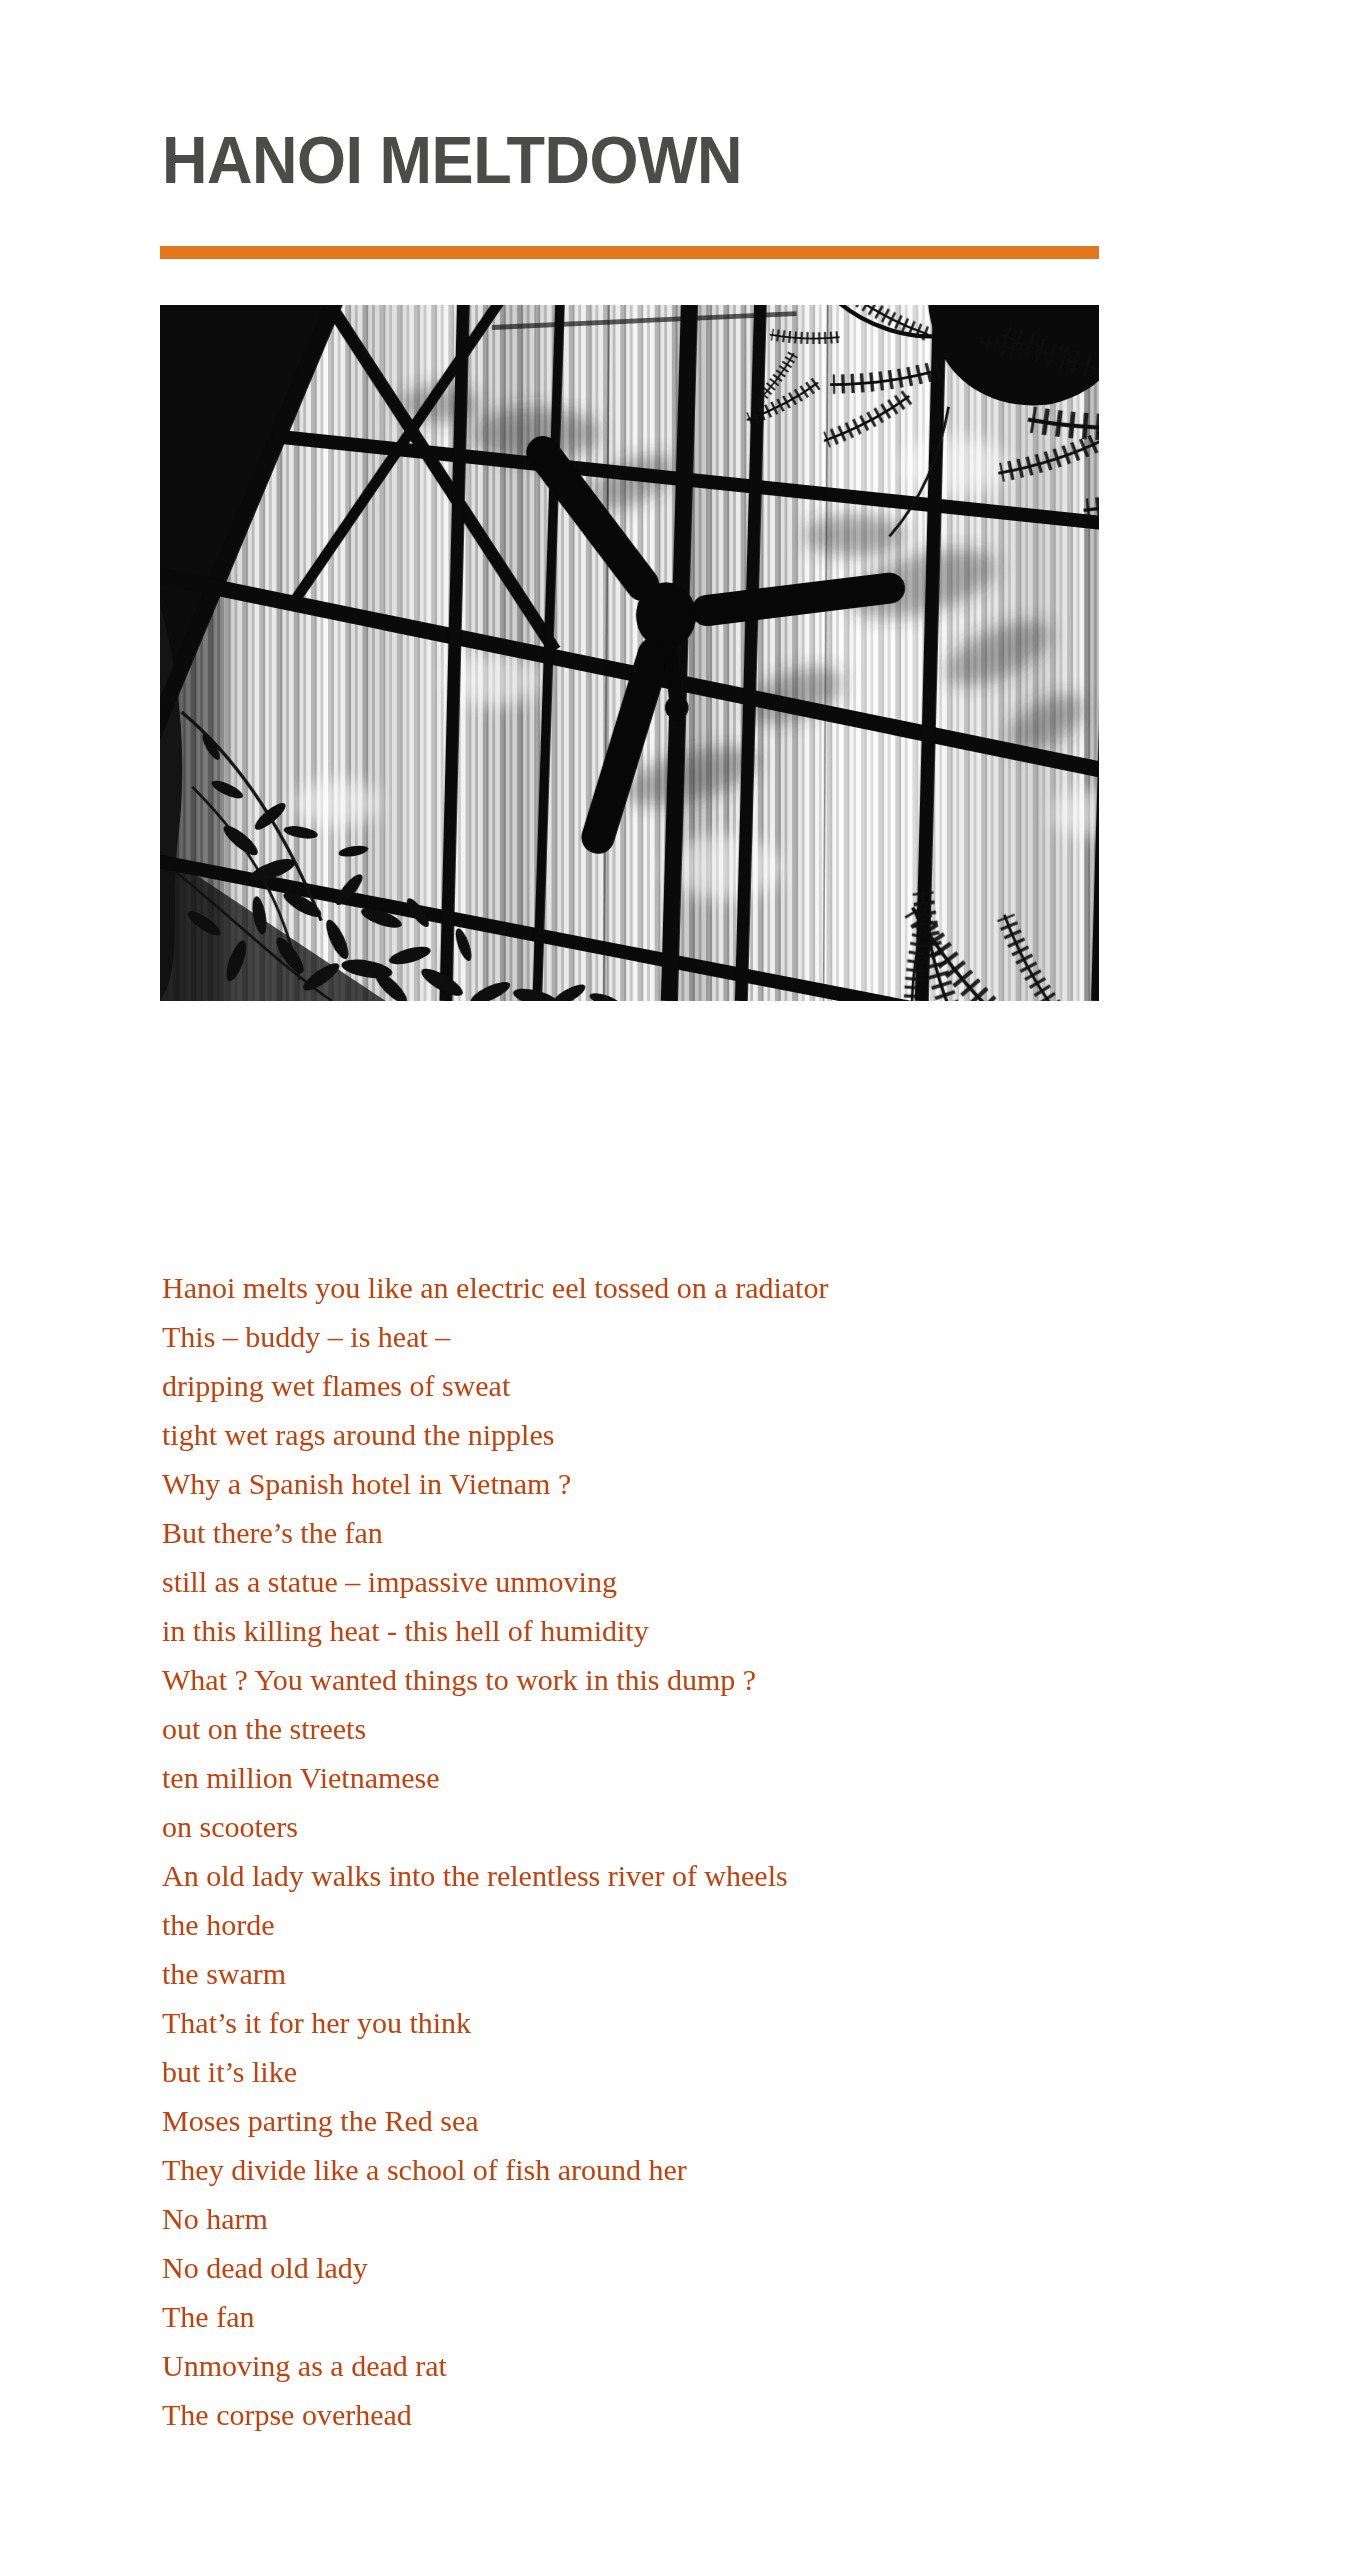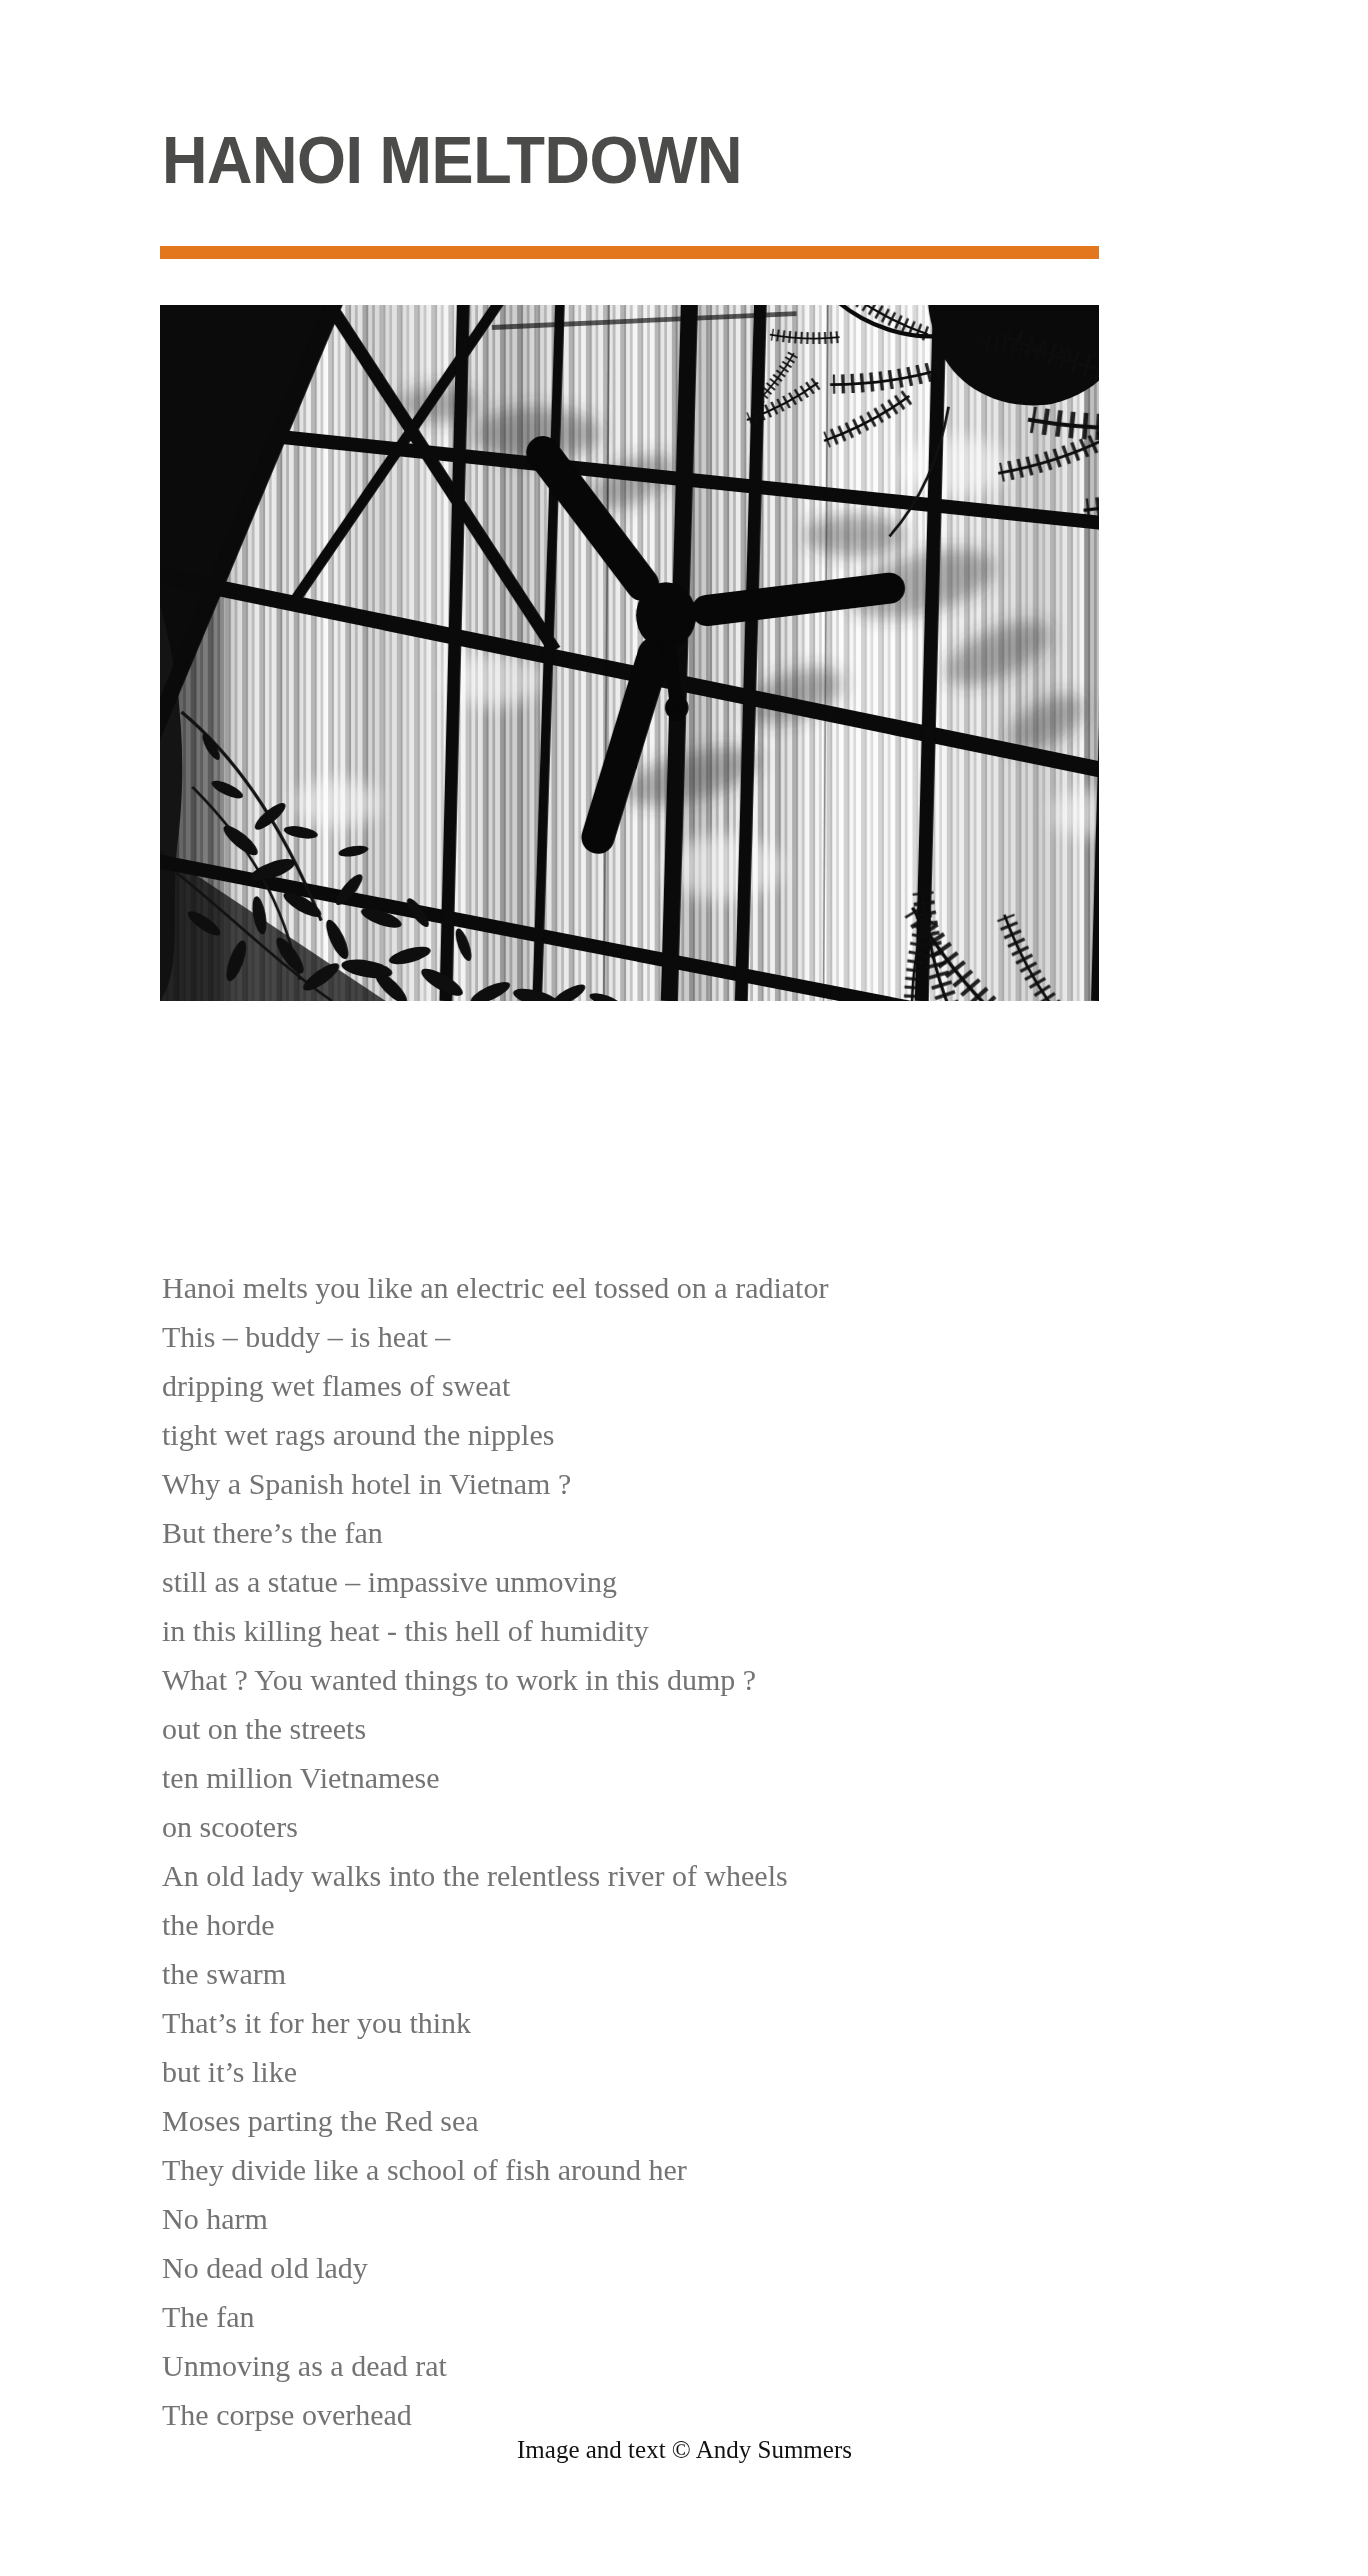--- a/index.html
+++ b/index.html
@@ -6,21 +6,21 @@
   .page{position:relative;width:1099px;height:2576px;background:#ffffff;overflow:hidden;
         font-family:"Liberation Serif",serif;color:#111111;}
   .title{position:absolute;left:162px;top:126px;margin:0;
          font-family:"Liberation Sans",sans-serif;font-weight:700;
          font-size:67px;line-height:67px;letter-spacing:-0.5px;color:#4b4b49;
          white-space:nowrap;transform:scaleX(.94);transform-origin:left center;}
   .rule{position:absolute;left:160px;top:246px;width:1049px;height:13.4px;}
   .photo{position:absolute;left:160px;top:305px;width:1049px;height:696px;}
   .photo svg{width:100%;height:100%;display:block;}
   .poem{position:absolute;left:162px;top:1116px;font-size:30px;line-height:49px;
-        color:#737373;white-space:pre;}
+        color:#c2410c;white-space:pre;}
   .poem-line{min-height:49px;}
   .footer{position:absolute;left:0;top:2435px;width:1369px;text-align:center;
           font-size:25px;line-height:29.5px;color:#121212;}
 </style>
 </head>
 <body>
 
 <div class="page">
 
   <h1 class="title" style="color: rgb(75, 75, 73);">HANOI MELTDOWN</h1>
@@ -208,16 +208,15 @@
         <use href="#leaf" transform="translate(760,1290) rotate(-30) scale(0.9)"></use>
         <use href="#leaf" transform="translate(830,1300) rotate(20) scale(0.8)"></use>
       </g>
     </svg>
   </div>
 
   <div class="poem">
     
   <div class="poem-line">Hanoi melts you like an electric eel tossed on a radiator</div><div class="poem-line">This – buddy – is heat –</div><div class="poem-line">dripping wet flames of sweat</div><div class="poem-line">tight wet rags around the nipples</div><div class="poem-line">Why a Spanish hotel in Vietnam ?</div><div class="poem-line">But there’s the fan</div><div class="poem-line">still as a statue – impassive unmoving</div><div class="poem-line">in this killing heat - this hell of humidity</div><div class="poem-line">What ? You wanted things to work in this dump ?</div><div class="poem-line">out on the streets</div><div class="poem-line">ten million Vietnamese</div><div class="poem-line">on scooters</div><div class="poem-line">An old lady walks into the relentless river of wheels</div><div class="poem-line">the horde</div><div class="poem-line">the swarm</div><div class="poem-line">That’s it for her you think</div><div class="poem-line">but it’s like</div><div class="poem-line">Moses parting the Red sea</div><div class="poem-line">They divide like a school of fish around her</div><div class="poem-line">No harm</div><div class="poem-line">No dead old lady</div><div class="poem-line">The fan</div><div class="poem-line">Unmoving as a dead rat</div><div class="poem-line">The corpse overhead</div></div>
 
-  <div class="footer">Image and text © Andy Summers</div>
 
 </div>
 
 
 </body></html>

